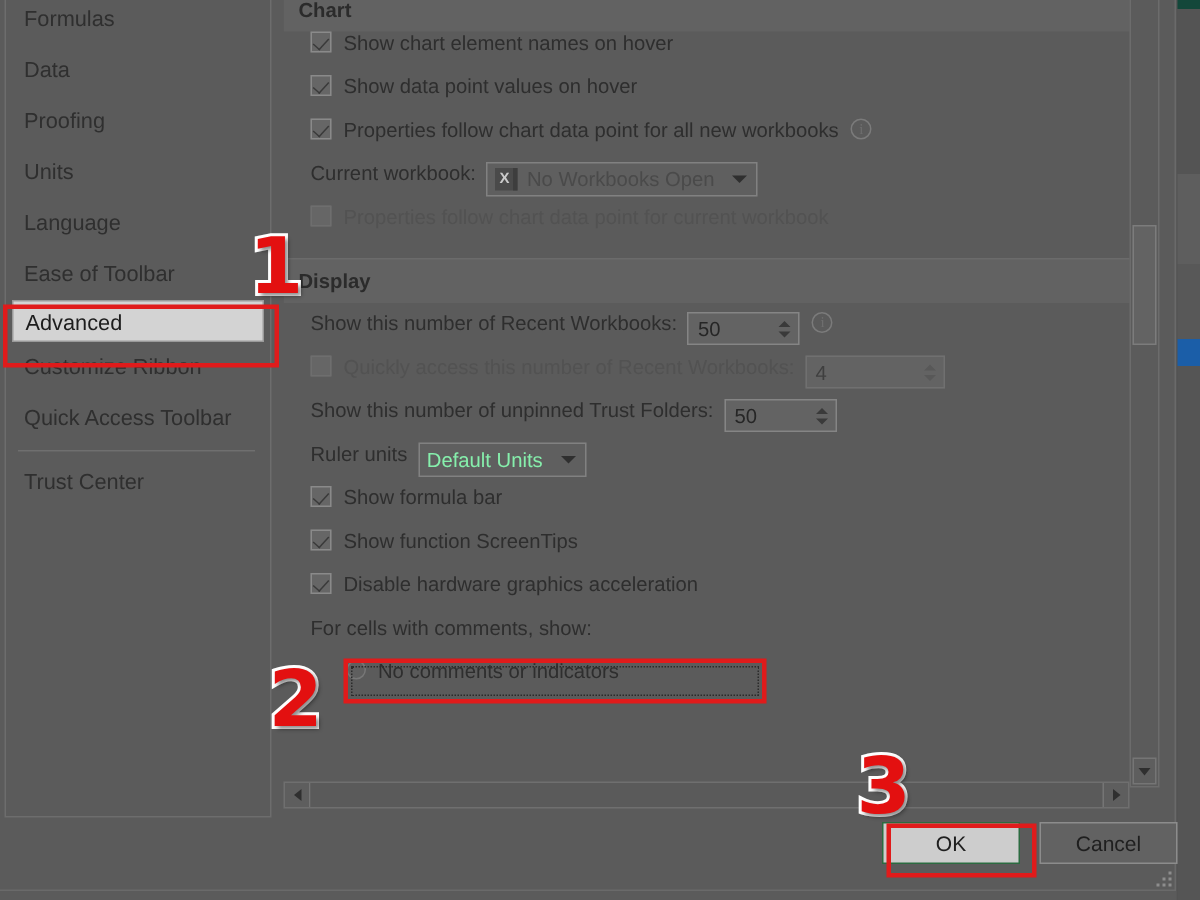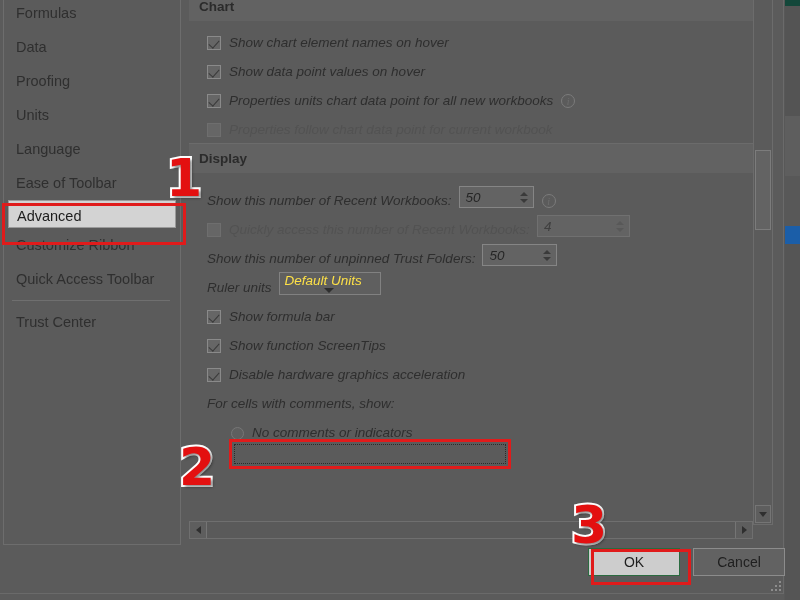--- a/index.html
+++ b/index.html
@@ -87,27 +87,26 @@
   .section-head {
     background: #626262;
     color: #2b2b2b;
     font-weight: bold;
     font-size: 13.5px;
     padding: 7px 0 7px 10px;
     border-top: 1px solid #6b6b6b;
   }
   .row {
     display: flex;
-    align-items: flex-end;
+    align-items: flex-start;
     padding: 0 0 0 18px;
     height: 29px;
     font-size: 13.5px;
     color: #2e2e2e;
     white-space: nowrap;
-    font-style: italic;
   }
   .row.dim { color: #525252; }
   .row-label { margin-right: 7px; }
 
   
   .cb {
     width: 14px; height: 14px;
     min-width: 14px;
     border: 1px solid #8a8a8a;
     background: #666666;
@@ -181,21 +180,21 @@
     font-size: 13.5px;
     color: #4a4a4a;
   }
   .combo .cval { margin-right: 12px; }
   .combo .cap {
     width: 0; height: 0;
     border-left: 5px solid transparent;
     border-right: 5px solid transparent;
     border-top: 5px solid #2f2f2f;
   }
-  .combo.enabled { color: #fde047; flex-direction: column; }
+  .combo.enabled { color: #86efac; }
   .xl-icon {
     width: 15px; height: 15px;
     background: #4a4a4a;
     color: #c9c9c9;
     font-size: 10px; font-weight: bold;
     display: inline-flex; align-items: center; justify-content: center;
     margin-right: 6px;
     border-right: 3px solid #3d3d3d;
   }
 
@@ -374,24 +373,32 @@
         <span>Show chart element names on hover</span>
       </div>
 
       <div class="row">
         <span class="cb checked"></span>
         <span>Show data point values on hover</span>
       </div>
 
       <div class="row">
         <span class="cb checked"></span>
-        <span>Properties units chart data point for all new workbooks</span>
+        <span>Properties follow chart data point for all new workbooks</span>
         <span class="info-icon">i</span>
       </div>
 
+      <div class="row">
+        <span class="row-label">Current workbook:</span>
+        <span class="combo">
+          <span class="xl-icon">X</span>
+          <span class="cval">No Workbooks Open</span>
+          <span class="cap"></span>
+        </span>
+      </div>
 
       <div class="row dim">
         <span class="cb dim"></span>
         <span>Properties follow chart data point for current workbook</span>
       </div>
 
       <div style="height:6px"></div>
 
       <div class="section-head">Display</div>
 

